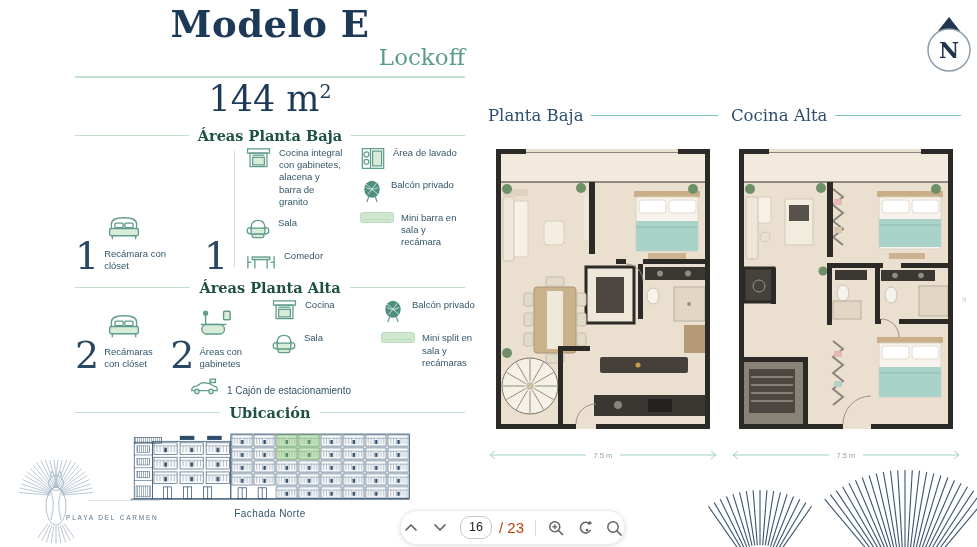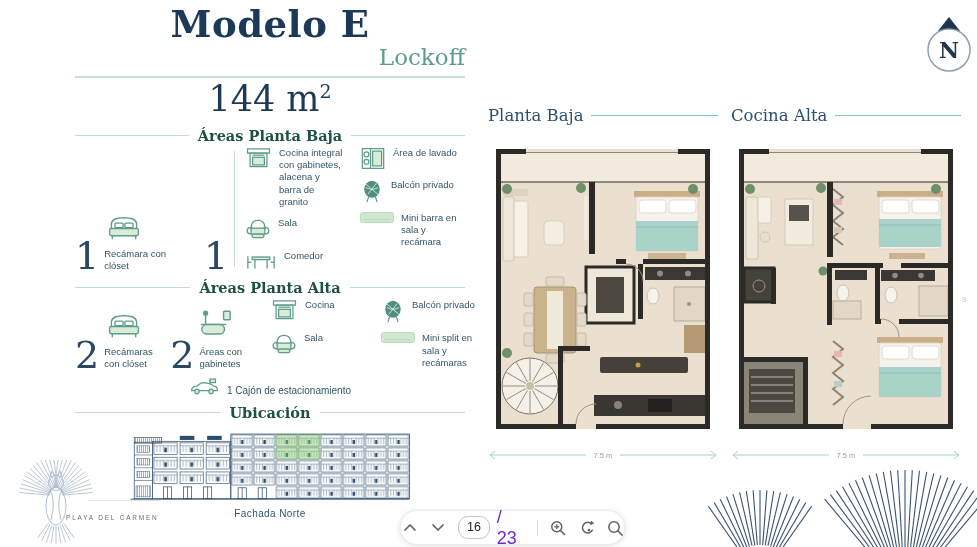--- a/index.html
+++ b/index.html
@@ -53,21 +53,21 @@
   .brand{position:absolute;left:66px;top:514px;font-size:6.5px;letter-spacing:1.8px;color:#5c7287;white-space:nowrap}
   .fans{position:absolute;left:660px;top:455px}
 
   
   .pager{position:absolute;left:400px;top:510px;width:223px;height:33px;background:#fff;
          border:1px solid #ececec;border-radius:17px;box-shadow:0 1px 5px rgba(0,0,0,.13);
          display:flex;align-items:center;justify-content:center;gap:11px}
   .pbtn{display:flex;align-items:center;justify-content:center;width:18px;height:18px;cursor:pointer}
   .pagebox{width:30px;height:21px;border:1px solid #c6c6c6;border-radius:10px;font-size:12.5px;
            color:#222;text-align:center;line-height:21px}
-  .ptotal{font-size:18px;color:#6d28d9;margin-left:-4px}
+  .ptotal{font-size:15px;color:#c2410c;margin-left:-4px}
   .pdiv{width:1px;height:16px;background:#dcdcdc}
 </style>
 </head>
 <body>
 
 <div class="left">
   <div class="title">Modelo E</div>
   <div class="subtitle">Lockoff</div>
   <div class="hr"></div>
   <div class="area"><span>144 m</span><sup>2</sup></div>

